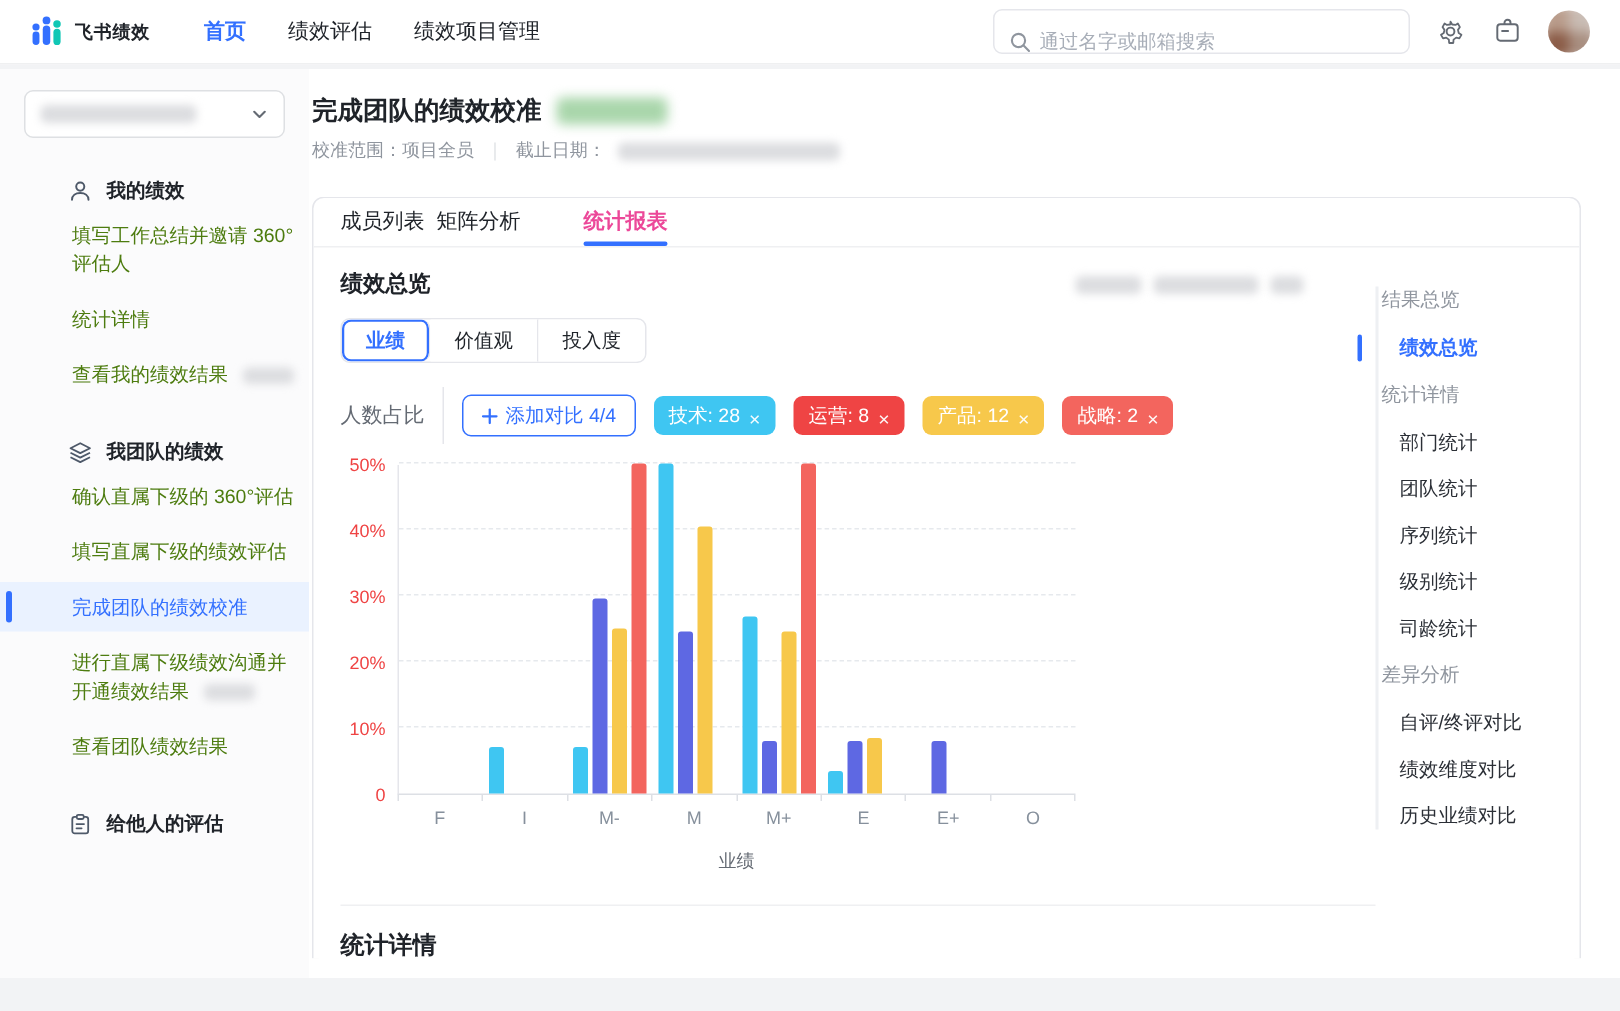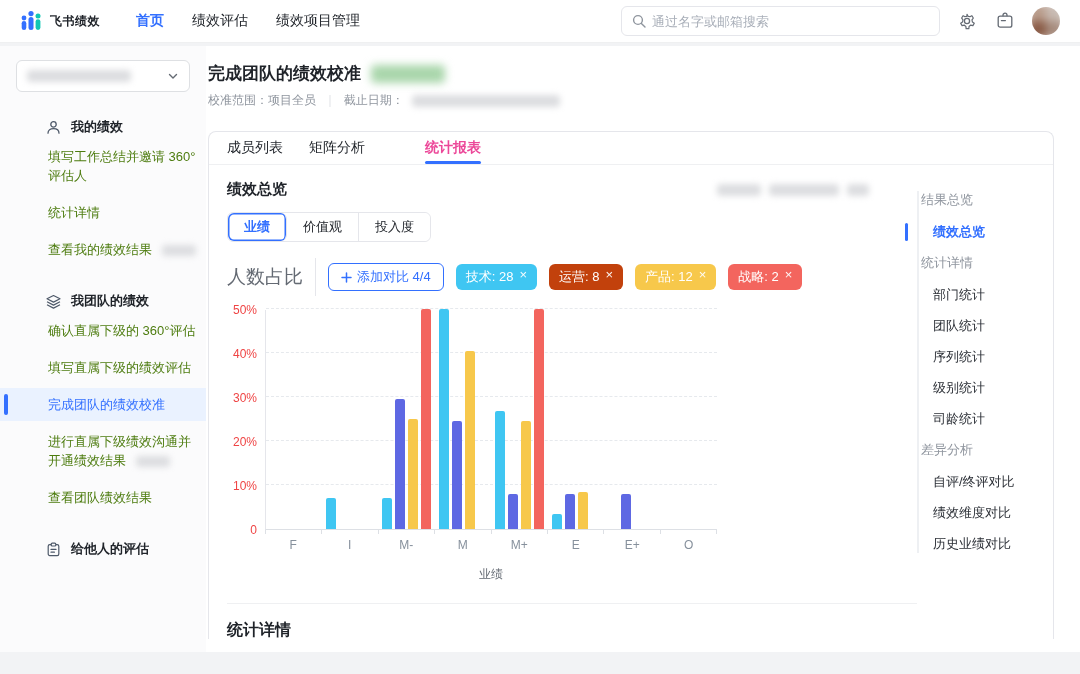--- a/index.html
+++ b/index.html
@@ -8,22 +8,22 @@
     background:#F2F3F5; color:#1F2329; }
   
   .topbar { height:43px; background:#fff; border-bottom:1px solid #EFF0F1;
     display:flex; align-items:center; padding:0 20px; }
   .logo { display:flex; align-items:center; gap:8px; }
   .logo-title { font-size:12px; font-weight:bold; letter-spacing:.5px; }
   .topnav { display:flex; gap:28px; margin-left:36px; font-size:14px; }
   .topnav .nav-item { cursor:pointer; color:#1F2329; }
   .topnav .nav-item.active { color:#3370FF; font-weight:bold; }
   .topbar-right { margin-left:auto; display:flex; align-items:center; gap:16px; }
-  .searchbox { width:319px; height:30px; border:1px solid #E5E6EB; border-radius:6px;
-    display:flex; align-items:center; padding:0 10px; gap:6px; background:#fff; }
+  .searchbox { width:278px; height:30px; border:1px solid #E5E6EB; border-radius:6px;
+    display:flex; align-items:flex-end; padding:0 10px; gap:6px; background:#fff; }
   .searchbox input { border:none; outline:none; flex:1; font-size:13px; color:#1F2329;
     font-family:inherit; background:transparent; }
   .searchbox input::placeholder { color:#A8AEB8; }
   .icon-btn { width:22px; height:22px; display:flex; align-items:center; justify-content:center; cursor:pointer; }
   .avatar { width:28px; height:28px; border-radius:50%; overflow:hidden; position:relative; cursor:pointer; }
   .avatar .blurfill { position:absolute; inset:-4px;
     background:
       linear-gradient(90deg,#B99C8B 50%,#C9BCB4 50%) top/100% 50% no-repeat,
       linear-gradient(90deg,#8A5B46 50%,#A88E80 50%) bottom/100% 50% no-repeat;
     filter:blur(4px); }
@@ -43,45 +43,45 @@
   .side-item.active::before { content:""; position:absolute; left:4px; top:6px; bottom:6px;
     width:4px; border-radius:2px; background:#3370FF; }
   .inline-blur { display:inline-block; vertical-align:middle; }
   
   .main { flex:1; background:#fff; padding:16px 26px 0 2px; min-width:0; }
   .page-title-row { display:flex; align-items:center; gap:10px; }
   .page-title { font-size:17px; font-weight:bold; }
   .page-sub { margin-top:7px; font-size:12px; color:#8F959E; display:flex; align-items:center; gap:8px; }
   .card { margin-top:22px; border:1px solid #E5E6EB; border-radius:8px 8px 0 0; border-bottom:none;
     height:508px; overflow:hidden; display:flex; flex-direction:column; }
-  .tabs { display:flex; gap:26px; padding:0 18px; border-bottom:1px solid #EFF0F2; height:33px;
+  .tabs { display:flex; gap:8px; padding:0 18px; border-bottom:1px solid #EFF0F2; height:33px;
     align-items:center; font-size:14px; flex:none; }
   .tab { position:relative; height:100%; display:flex; align-items:center; cursor:pointer; color:#1F2329; }
   .tab.active { color:#ec4899; font-weight:bold;margin-left:34px; }
   .tab.active::after { content:""; position:absolute; left:0; right:0; bottom:0; height:3px;
     border-radius:2px; background:#3370FF; }
   .card-body { display:flex; flex:1; min-height:0; }
   .left-col { flex:1; padding:15px 0 0 18px; min-width:0; }
   .sec-hd-row { display:flex; align-items:center; }
   .sec-hd { font-size:15px; font-weight:bold; }
   .hd-blurs { margin-left:auto; margin-right:48px; display:flex; gap:8px; align-items:center; }
   
   .seg { display:inline-flex; margin-top:13px; border:1px solid #E5E6EB; border-radius:6px; overflow:visible; }
   .seg-btn { padding:5px 16px; font-size:13px; color:#1F2329; cursor:pointer; background:#fff;
     border-right:1px solid #E5E6EB; }
   .seg-btn:first-child { border-radius:6px 0 0 6px; }
   .seg-btn:last-child { border-right:none; border-radius:0 6px 6px 0; }
   .seg-btn.active { color:#3370FF; font-weight:bold; box-shadow:inset 0 0 0 1.5px #3370FF; border-radius:6px; }
   
   .filter-row { display:flex; align-items:center; margin-top:16px; gap:12px; }
-  .filter-label { font-size:19px; color:#646A73; }
+  .filter-label { font-size:14px; color:#646A73; }
   .vdiv { width:1px; height:38px; background:#E5E6EB; }
   .add-btn { display:flex; align-items:center; gap:5px; border:1px solid #3370FF; color:#3370FF;
     border-radius:6px; padding:4px 12px; font-size:13px; background:#fff; cursor:pointer; }
-  .tag { display:flex; align-items:flex-start; gap:6px; color:#fff; font-size:13px;
+  .tag { display:flex; align-items:flex-end; gap:6px; color:#fff; font-size:13px;
     border-radius:6px; padding:4px 10px; cursor:default; }
   .tag .close { cursor:pointer; font-size:13px; line-height:1; opacity:.95; }
   
   .chart { margin-top:14px; width:500px; }
   .chart-grid { display:flex; }
   .ylabels { width:38px; position:relative; height:220px; flex:none; }
   .ylabels div { position:absolute; right:8px; font-size:12px; color:#ef4444; transform:translateY(50%); }
   .plot { position:relative; width:452px; height:220px; border-left:1px solid #E5E6EB;
     border-bottom:1px solid #DDE0E5; display:flex; align-items:flex-end; }
   .gridline { position:absolute; left:0; right:0; border-top:1px dashed #E6E9ED; height:0; }
@@ -258,21 +258,21 @@
               <svg width="11" height="11" viewBox="0 0 11 11">
                 <line x1="5.5" y1="1" x2="5.5" y2="10" stroke="#3370FF" stroke-width="1.5" stroke-linecap="round"></line>
                 <line x1="1" y1="5.5" x2="10" y2="5.5" stroke="#3370FF" stroke-width="1.5" stroke-linecap="round"></line>
               </svg>
               <span>添加对比 4/4</span>
             </button>
             <span class="tag" style="background:#3FC6F2;">
               <span>技术: 28</span>
                 <span class="close">×</span>
             </span>
-            <span class="tag" style="background:#c2410c;">
+            <span class="tag" style="background:#ef4444;">
               <span>运营: 8</span>
                 <span class="close">×</span>
             </span>
             <span class="tag" style="background:#F7C84B;">
               <span>产品: 12</span>
                 <span class="close">×</span>
             </span>
             <span class="tag" style="background:#F3655E;">
               <span>战略: 2</span>
                 <span class="close">×</span>

